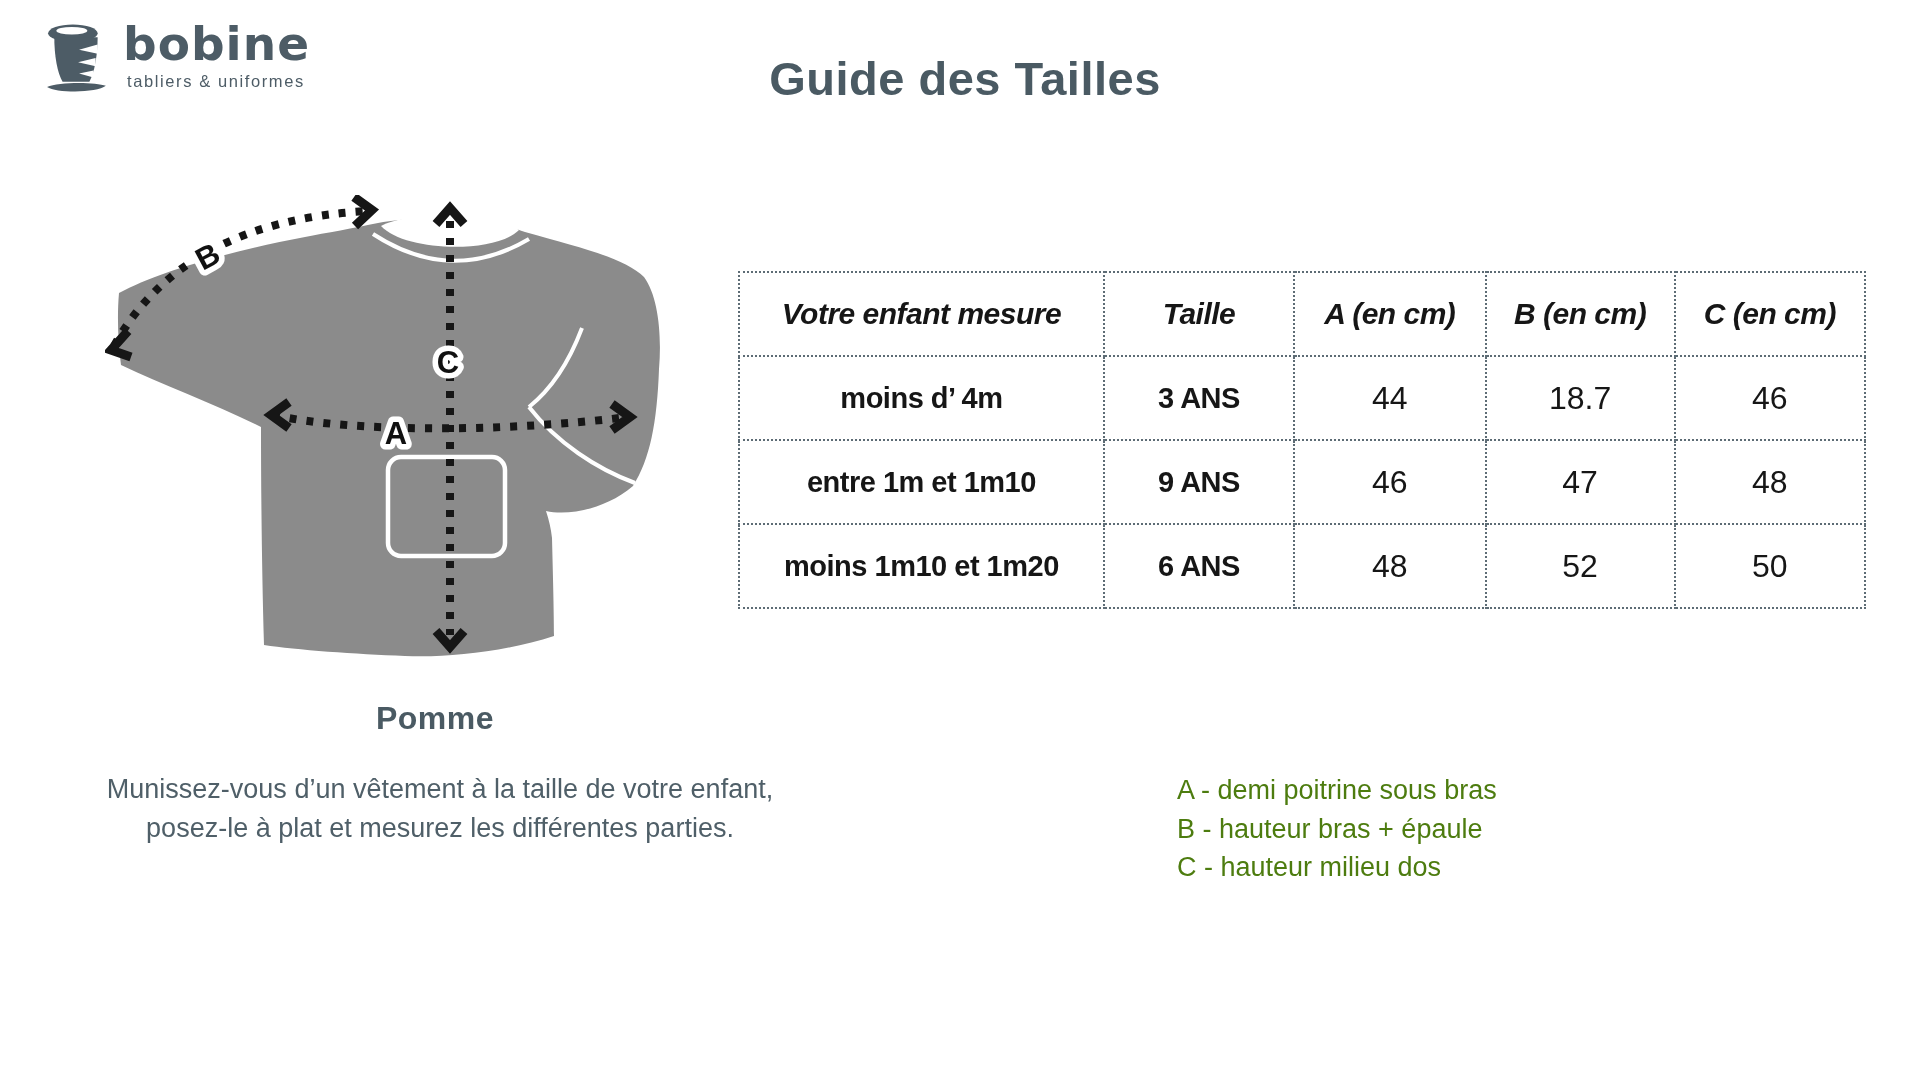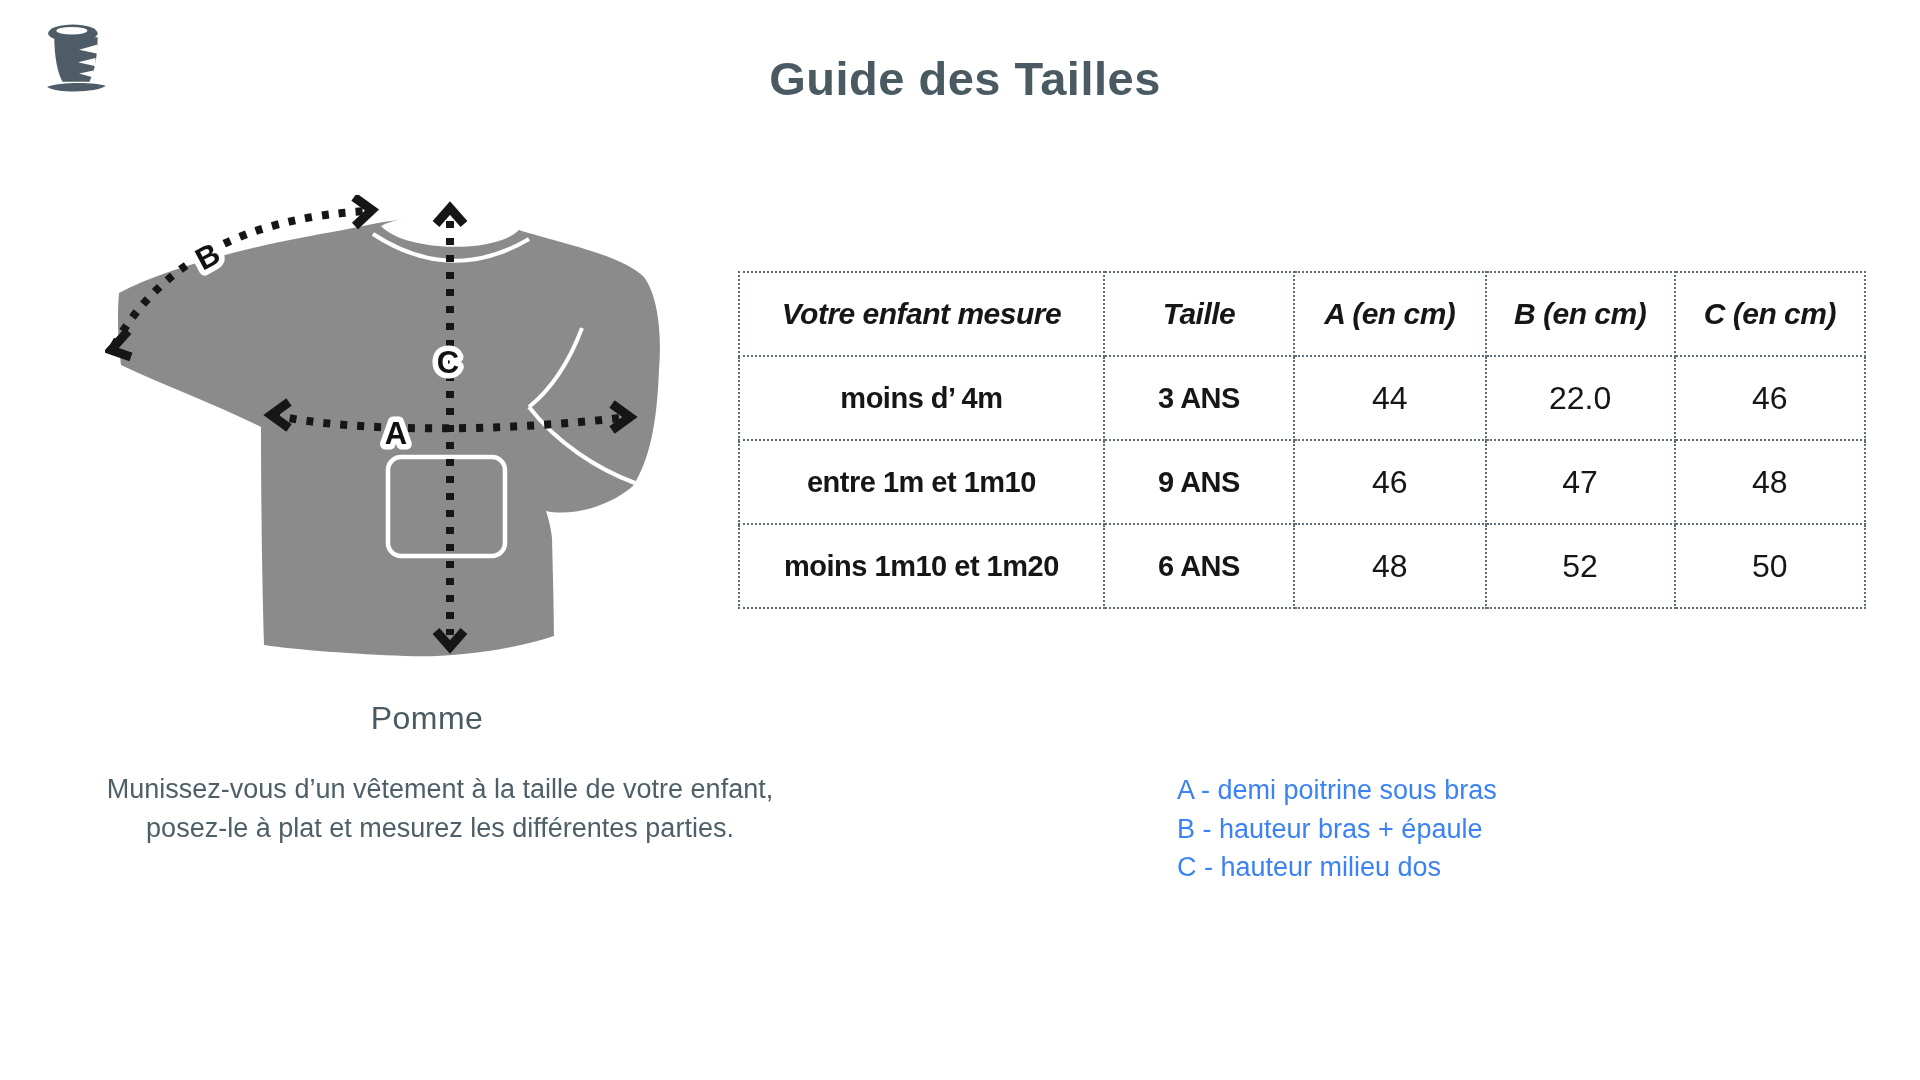--- a/index.html
+++ b/index.html
@@ -25,22 +25,22 @@
     font-size:47px;font-weight:bold;color:#4a5a63;letter-spacing:0.5px;
   }
 
   
   .smock-wrap{left:105px;top:195px;width:560px;height:470px;}
   .measure-label{
     font-family:"Liberation Sans",sans-serif;font-weight:bold;font-size:31px;fill:#111;
     paint-order:stroke;stroke:#ffffff;stroke-width:11px;stroke-linejoin:round;
   }
   .product-name{
-    left:97px;top:700px;width:660px;text-align:center;
-    font-size:32px;font-weight:normal;color:#4a5a63;letter-spacing:0.5px;
+    left:105px;top:700px;width:660px;text-align:center;
+    font-size:32px;font-weight:bold;color:#4a5a63;letter-spacing:0.5px;
   }
 
   
   .size-table{
     left:738px;top:271px;width:1128px;border-collapse:collapse;table-layout:fixed;
   }
   .size-table td,.size-table th{
     border:2px dotted #5d6c75;text-align:center;vertical-align:middle;
     height:82px;padding:0 4px;color:#161616;
   }
@@ -48,36 +48,40 @@
   .size-table td.b{font-size:29px;font-weight:bold;letter-spacing:-0.5px;}
   .size-table td.v{font-size:32px;font-weight:normal;}
 
   
   .notes{
     left:20px;top:770px;width:840px;text-align:center;
     font-size:27px;line-height:39px;color:#4f5f68;
   }
   .notes .para{margin:0 0 39px 0;}
   .legend{
-    left:1177px;top:771px;font-size:27px;line-height:38.5px;color:#3b82f6;text-align:left;
+    left:1177px;top:771px;font-size:27px;line-height:38.5px;color:#4d7c0f;text-align:left;
   }
 </style>
 </head>
 <body>
 
 <div class="abs logo">
   <svg class="logo-icon" viewBox="0 0 62 66">
     <ellipse cx="27" cy="9" rx="24" ry="8.4" fill="#4d5c66"></ellipse>
     <ellipse cx="26" cy="6.6" rx="15" ry="3.6" fill="#ffffff"></ellipse>
     <path d="M 9,13 C 9,31 12,48 17,56 L 43,56 C 48,47 51,30 51,13 Z" fill="#4d5c66"></path>
     <polygon points="51,20 33,25 51,29" fill="#ffffff"></polygon>
     <polygon points="49,33 32,37 49,41" fill="#ffffff"></polygon>
     <polygon points="47,45 33,48 47,52" fill="#ffffff"></polygon>
     <path d="M 2,61 C 13,56 49,56 59,60 C 50,67 11,67 2,61 Z" fill="#4d5c66"></path>
   </svg>
+  <div class="logo-text">
+    <div class="logo-word">bobine</div>
+    <div class="logo-tag">tabliers &amp; uniformes</div>
+  </div>
 </div>
 
 <h1 class="abs page-title">Guide des Tailles</h1>
 
 <svg class="abs smock-wrap" viewBox="0 0 560 470">
 
   <path d="M 14,98
     C 55,76 130,55 200,42
     C 220,38 250,33 273,28
     C 310,20 386,23 420,37
@@ -139,21 +143,21 @@
     <th>Votre enfant mesure</th>
     <th>Taille</th>
     <th>A (en cm)</th>
     <th>B (en cm)</th>
     <th>C (en cm)</th>
   </tr>
   <tr>
     <td class="b">moins d’ 4m</td>
     <td class="b">3 ANS</td>
     <td class="v">44</td>
-    <td class="v">22.0</td>
+    <td class="v">18.7</td>
     <td class="v">46</td>
   </tr>
   <tr>
     <td class="b">entre 1m et 1m10</td>
     <td class="b">9 ANS</td>
     <td class="v">46</td>
     <td class="v">47</td>
     <td class="v">48</td>
   </tr>
   <tr>

